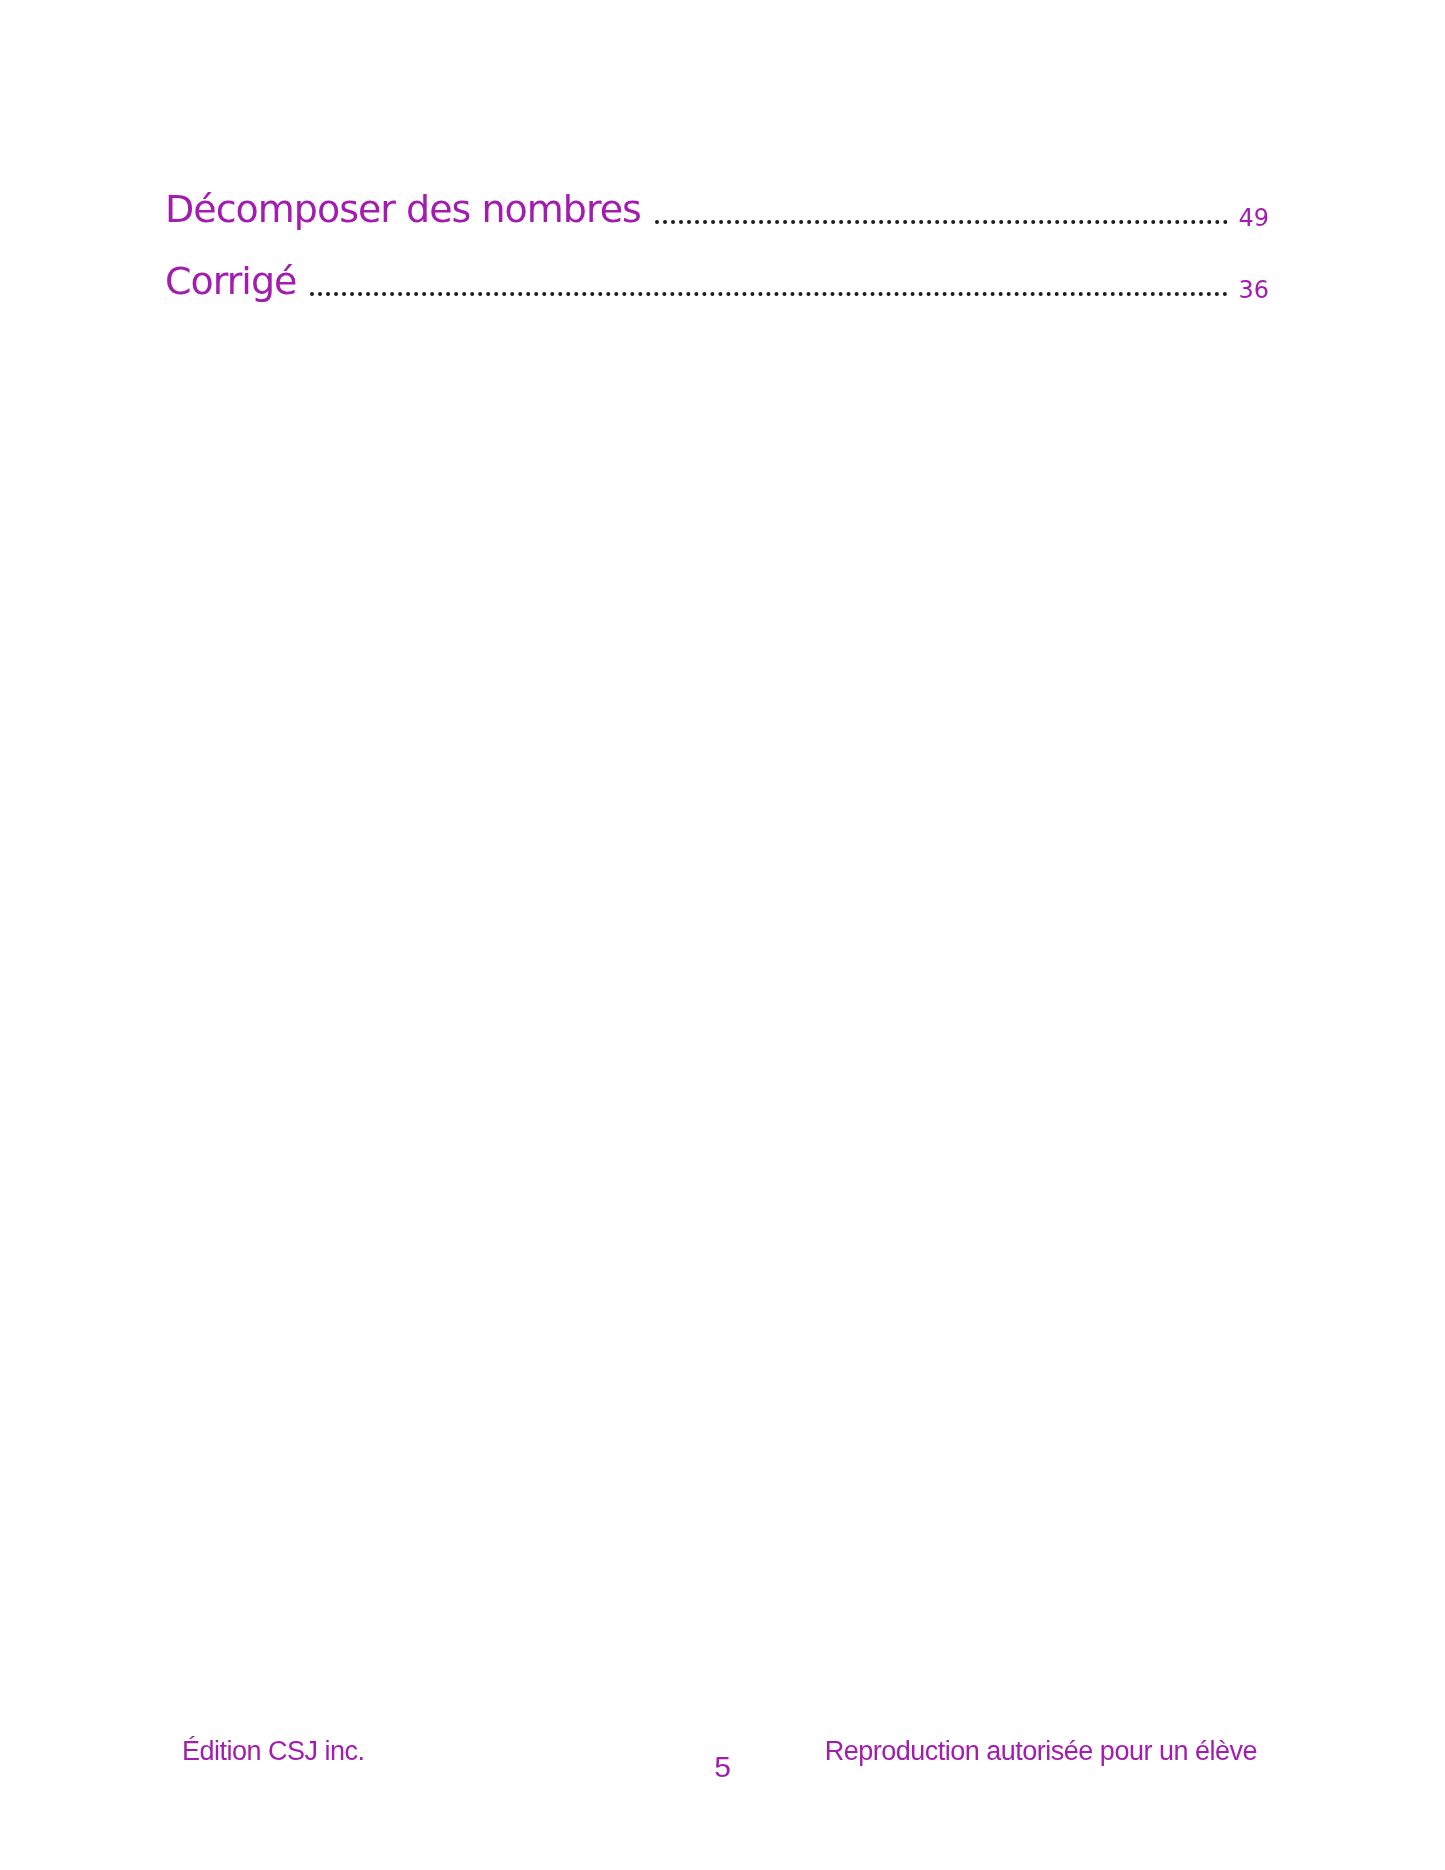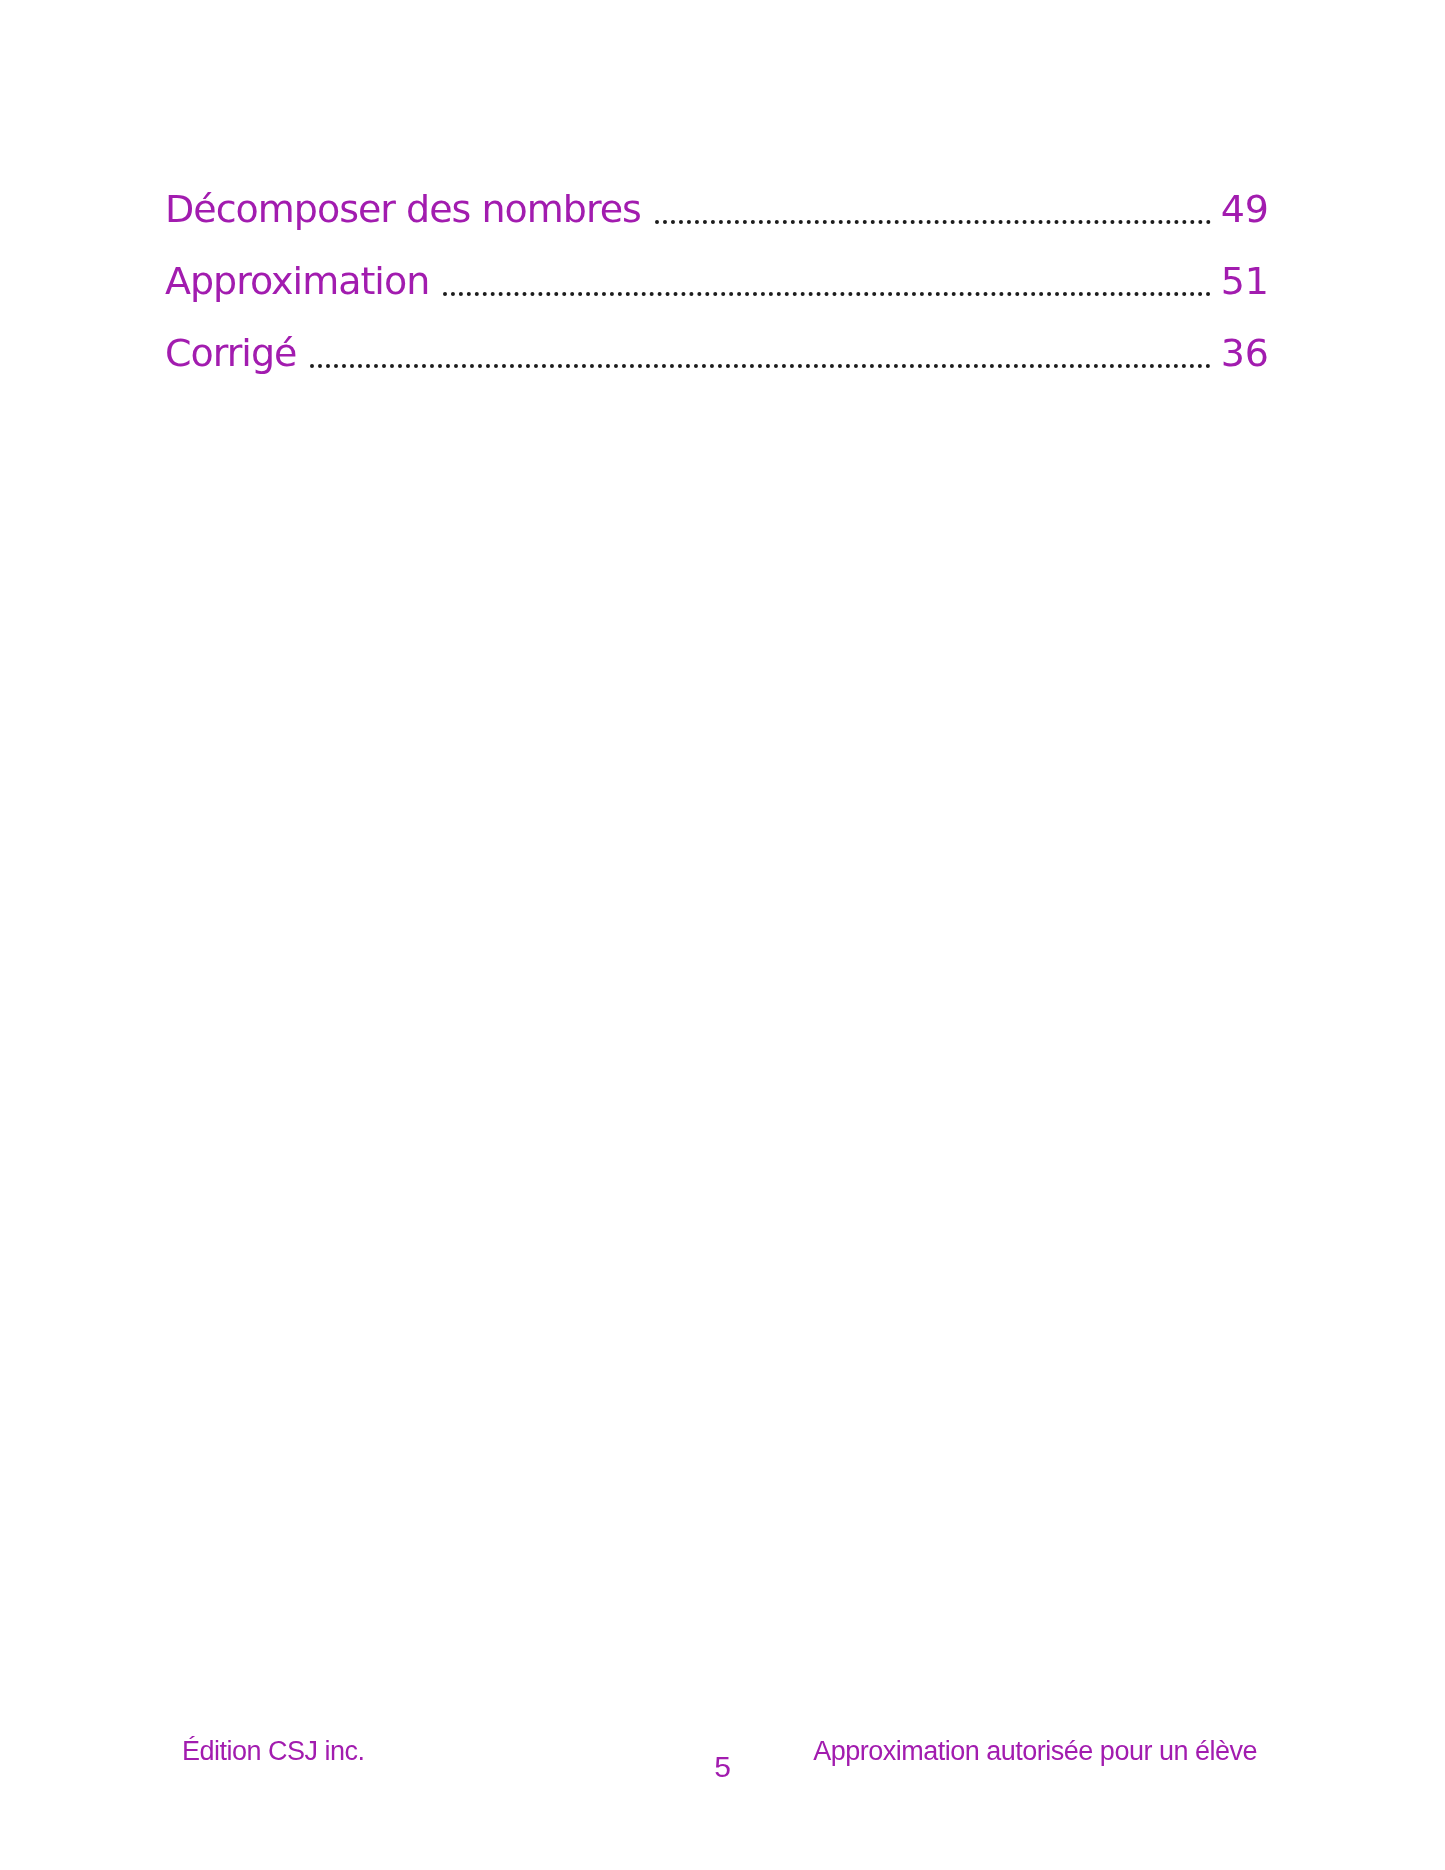--- a/index.html
+++ b/index.html
@@ -38,21 +38,21 @@
     line-height: 1.18;
   }
   .toc-leader {
     flex: 1 1 auto;
     border-bottom: 4px dotted #1c1c1c;
     margin: 0 10px 8px 14px;
     min-width: 40px;
   }
   .toc-page {
     font-family: "DejaVu Sans", sans-serif;
-    font-size: 38px;
+    font-size: 24px;
     white-space: nowrap;
     line-height: 1.18;
   }
 
   
   .footer-left {
     position: absolute;
     left: 182px;
     top: 1708px;
     font-family: "Liberation Sans", sans-serif;
@@ -85,33 +85,28 @@
 <div class="page">
 
   <div class="toc">
 
     <div class="toc-row">
       <span class="toc-label">Décomposer des nombres</span>
       <span class="toc-leader"></span>
       <span class="toc-page">49</span>
     </div>
 
-    <div class="toc-row">
-      <span class="toc-label">Approximation</span>
-      <span class="toc-leader"></span>
-      <span class="toc-page">51</span>
-    </div>
 
     <div class="toc-row">
       <span class="toc-label">Corrigé</span>
       <span class="toc-leader"></span>
       <span class="toc-page">36</span>
     </div>
 
   </div>
 
   <div class="footer-left">Édition CSJ inc.</div>
 
   <div class="footer-page-number">5</div>
 
-  <div class="footer-right">Approximation autorisée pour un élève</div>
+  <div class="footer-right">Reproduction autorisée pour un élève</div>
 
 </div>
 
 </body></html>

